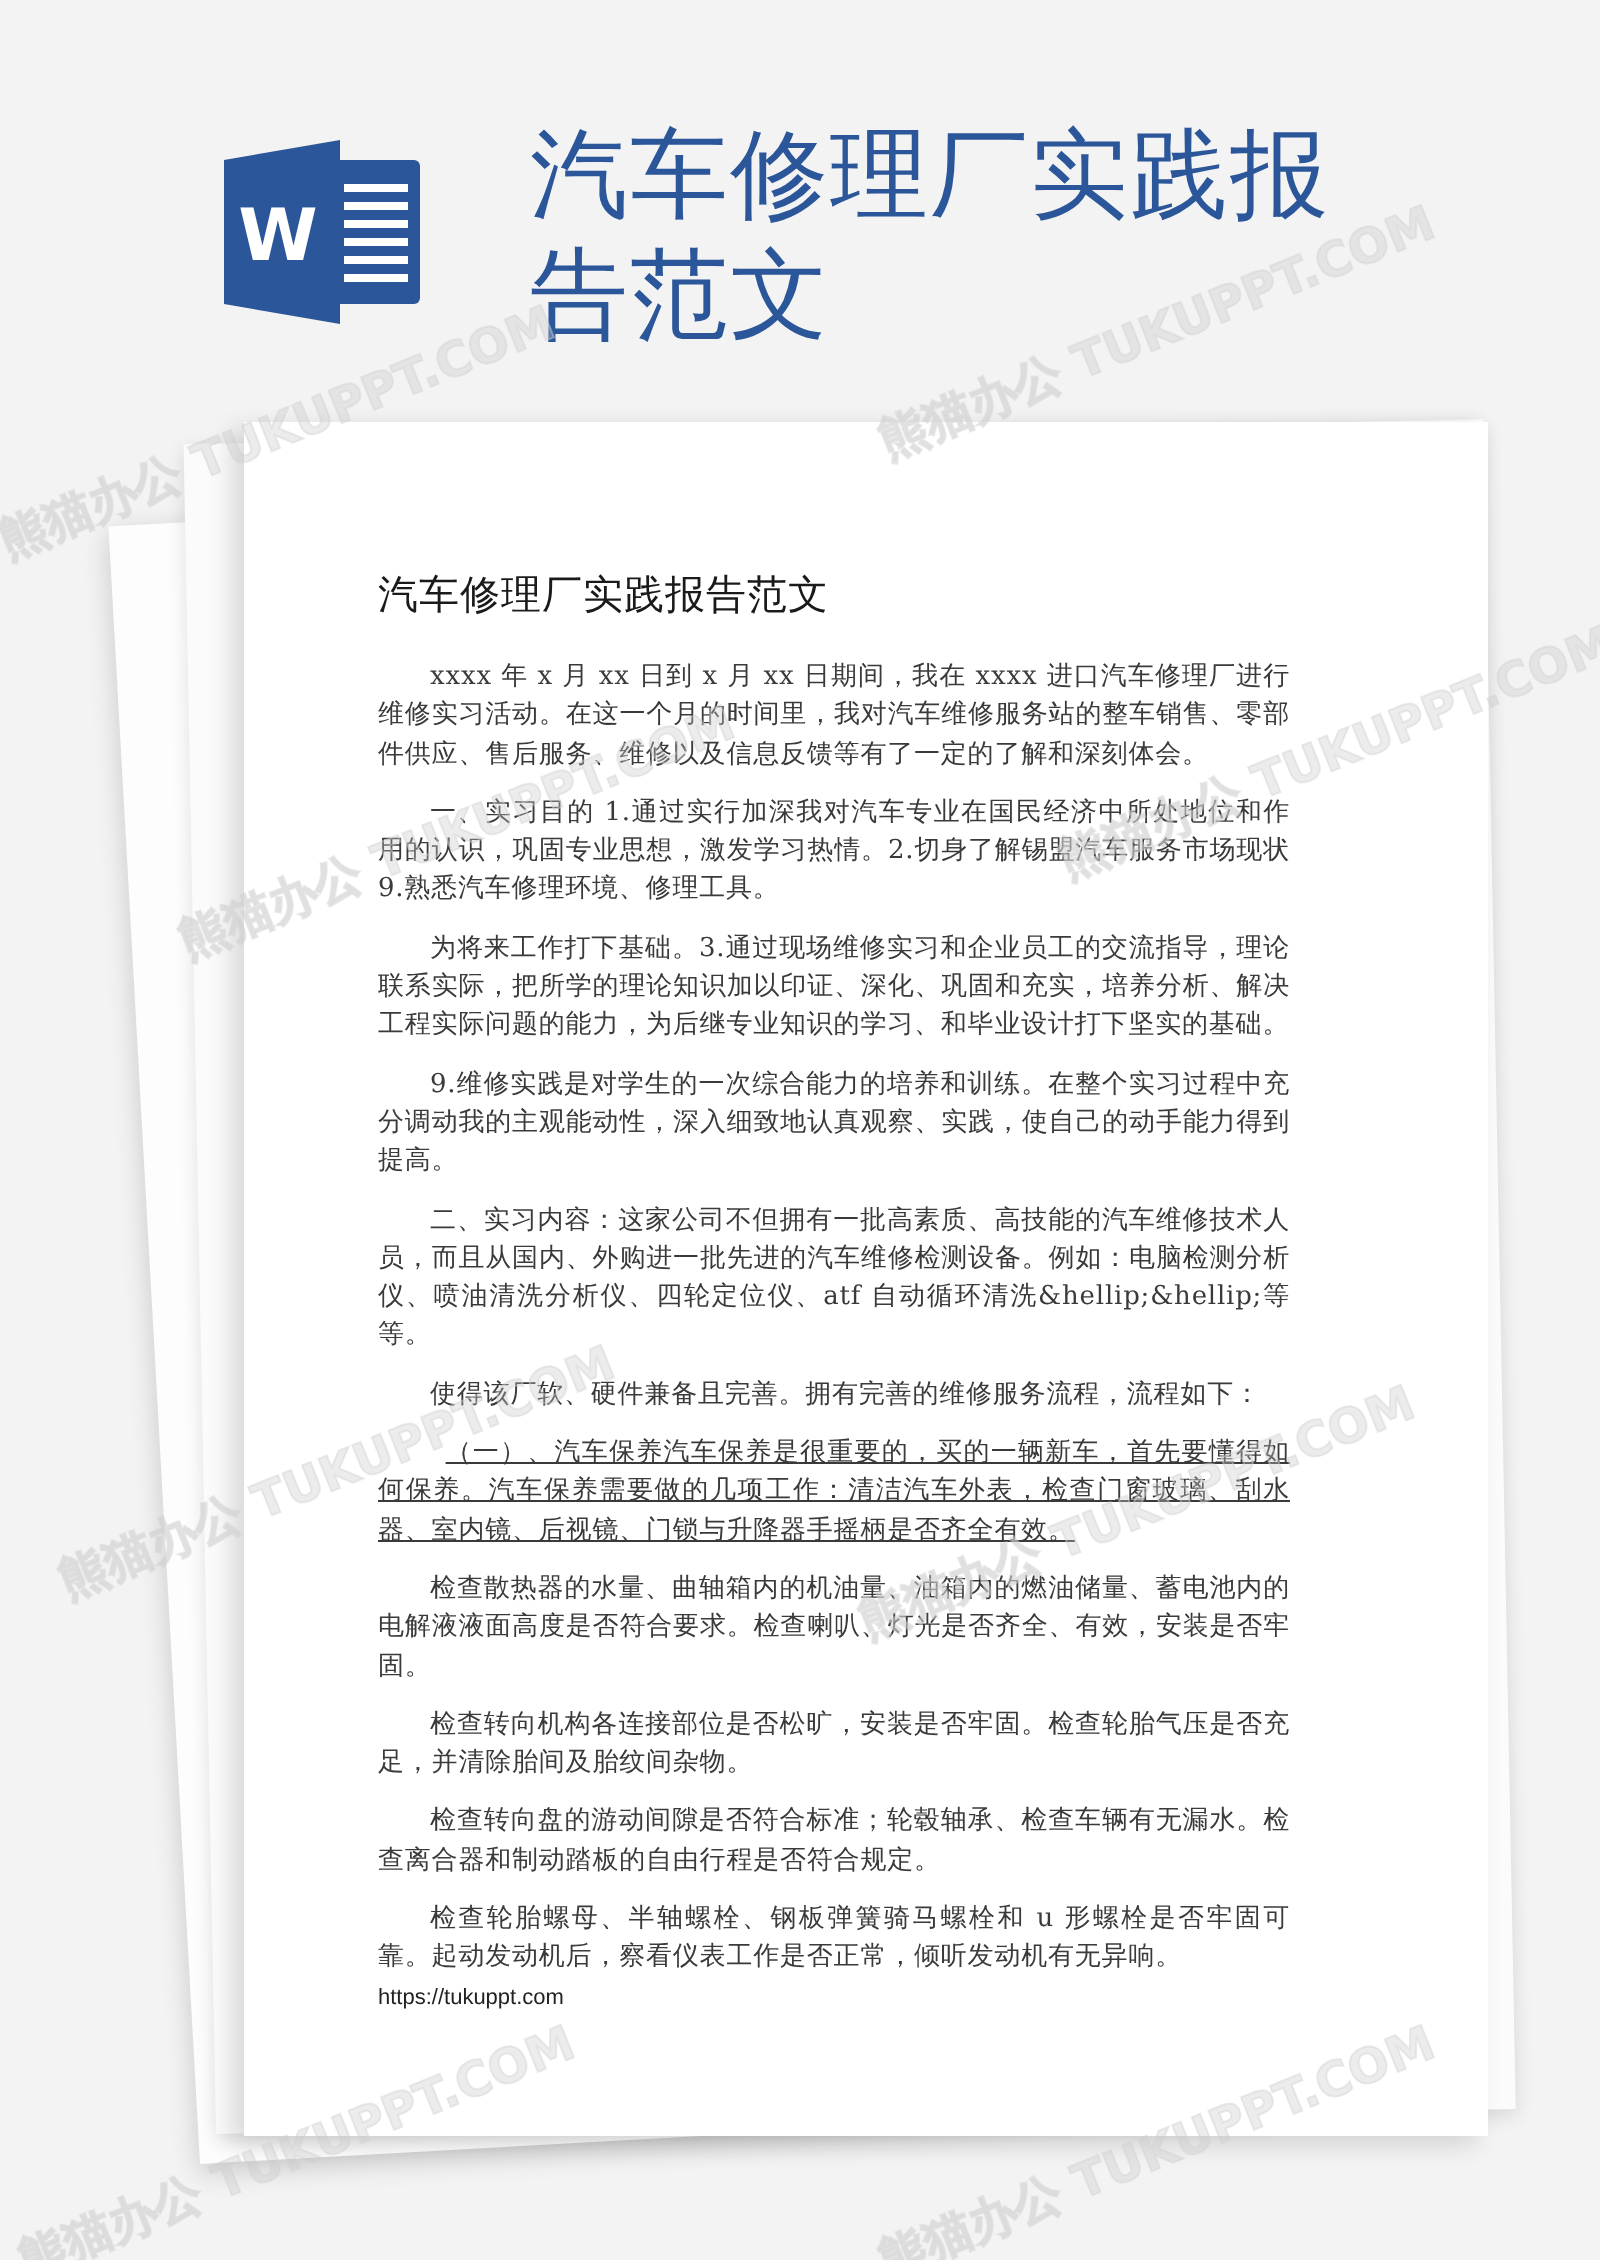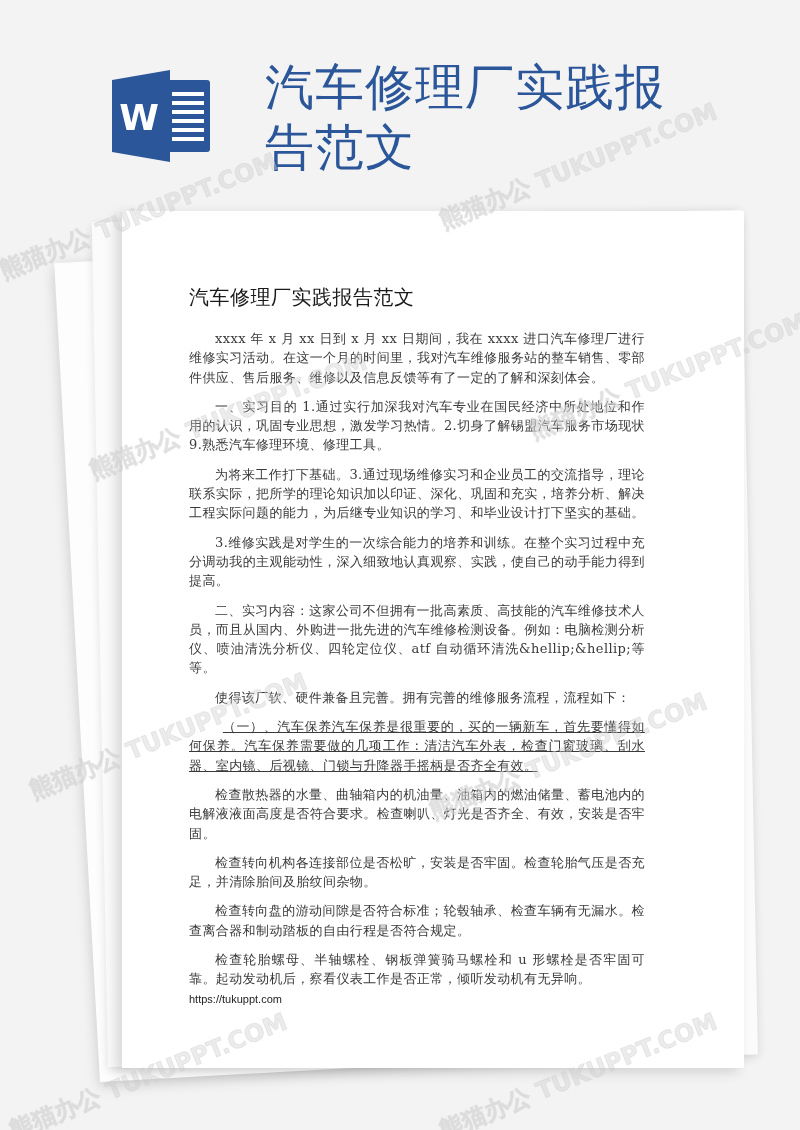--- a/index.html
+++ b/index.html
@@ -73,21 +73,21 @@
 
 <div class="paper-back"></div>
 <div class="paper-mid"></div>
 
 <div class="paper">
   <h2 class="doc-title">汽车修理厂实践报告范文</h2>
   <div class="doc-body">
     <p class="para">xxxx 年 x 月 xx 日到 x 月 xx 日期间，我在 xxxx 进口汽车修理厂进行维修实习活动。在这一个月的时间里，我对汽车维修服务站的整车销售、零部件供应、售后服务、维修以及信息反馈等有了一定的了解和深刻体会。</p>
     <p class="para">一、实习目的 1.通过实行加深我对汽车专业在国民经济中所处地位和作用的认识，巩固专业思想，激发学习热情。2.切身了解锡盟汽车服务市场现状 9.熟悉汽车修理环境、修理工具。</p>
     <p class="para">为将来工作打下基础。3.通过现场维修实习和企业员工的交流指导，理论联系实际，把所学的理论知识加以印证、深化、巩固和充实，培养分析、解决工程实际问题的能力，为后继专业知识的学习、和毕业设计打下坚实的基础。</p>
-    <p class="para">3.维修实践是对学生的一次综合能力的培养和训练。在整个实习过程中充分调动我的主观能动性，深入细致地认真观察、实践，使自己的动手能力得到提高。</p>
+    <p class="para">9.维修实践是对学生的一次综合能力的培养和训练。在整个实习过程中充分调动我的主观能动性，深入细致地认真观察、实践，使自己的动手能力得到提高。</p>
     <p class="para">二、实习内容：这家公司不但拥有一批高素质、高技能的汽车维修技术人员，而且从国内、外购进一批先进的汽车维修检测设备。例如：电脑检测分析仪、喷油清洗分析仪、四轮定位仪、atf 自动循环清洗&amp;hellip;&amp;hellip;等等。</p>
     <p class="para">使得该厂软、硬件兼备且完善。拥有完善的维修服务流程，流程如下：</p>
     <p class="para indent-more">（一）、汽车保养汽车保养是很重要的，买的一辆新车，首先要懂得如何保养。汽车保养需要做的几项工作：清洁汽车外表，检查门窗玻璃、刮水器、室内镜、后视镜、门锁与升降器手摇柄是否齐全有效。</p>
     <p class="para">检查散热器的水量、曲轴箱内的机油量、油箱内的燃油储量、蓄电池内的电解液液面高度是否符合要求。检查喇叭、灯光是否齐全、有效，安装是否牢固。</p>
     <p class="para">检查转向机构各连接部位是否松旷，安装是否牢固。检查轮胎气压是否充足，并清除胎间及胎纹间杂物。</p>
     <p class="para">检查转向盘的游动间隙是否符合标准；轮毂轴承、检查车辆有无漏水。检查离合器和制动踏板的自由行程是否符合规定。</p>
     <p class="para">检查轮胎螺母、半轴螺栓、钢板弹簧骑马螺栓和 u 形螺栓是否牢固可靠。起动发动机后，察看仪表工作是否正常，倾听发动机有无异响。</p>
   </div>
   <div class="footer-url">https://tukuppt.com</div>
 </div>

